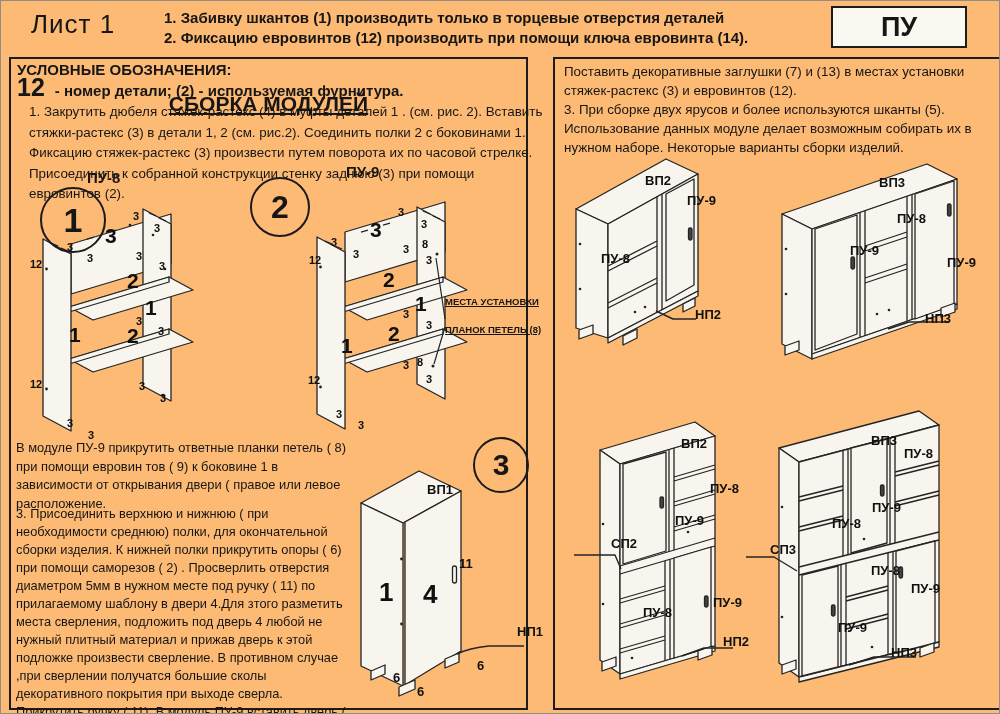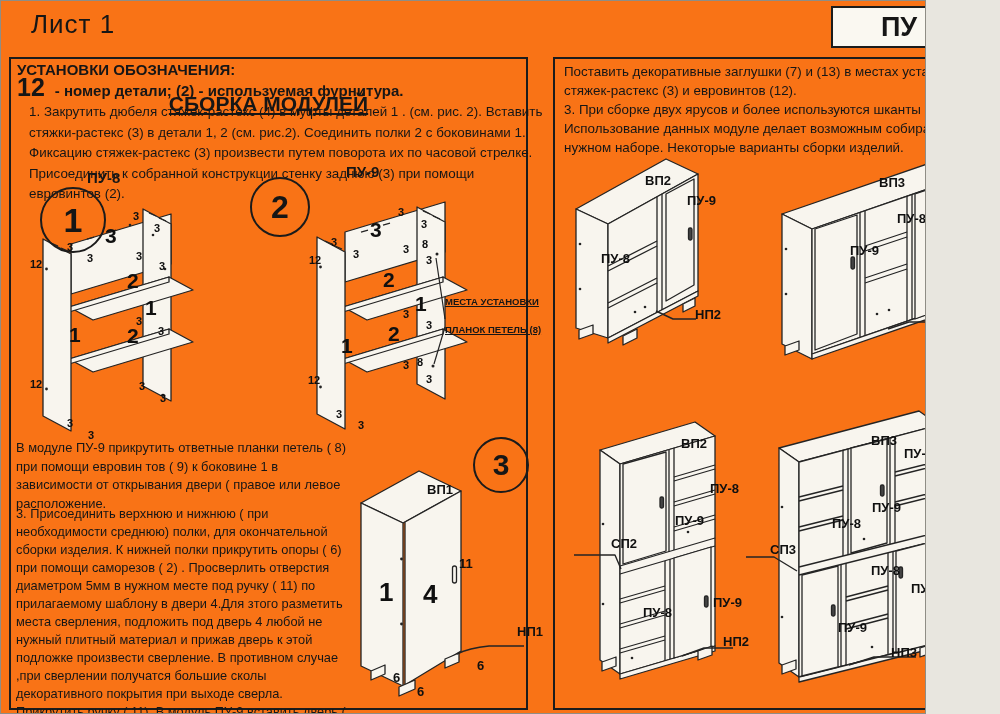--- a/index.html
+++ b/index.html
@@ -1,16 +1,16 @@
 <!DOCTYPE html>
 <html><head>
 <meta charset="utf-8">
 <style>
   html,body{margin:0;padding:0;background:#e8e6df;}
-  .sheet{position:relative;width:926px;height:714px;background:#f97316;
+  .sheet{position:relative;width:1000px;height:714px;background:#fdba74;
          font-family:"Liberation Sans",sans-serif;color:#161616;overflow:hidden;
          border:1px solid #8f8d85;box-sizing:border-box;}
   .hdr-title{position:absolute;left:30px;top:8px;font-size:26px;font-weight:400;letter-spacing:1px;}
   .hdr-notes{position:absolute;left:163px;top:7px;width:660px;font-size:15px;font-weight:bold;line-height:19.5px;}
   .code-box{position:absolute;left:830px;top:5px;width:132px;height:38px;border:2.5px solid #1c1c1c;
             display:flex;align-items:center;justify-content:center;font-size:27px;font-weight:bold;background:#faf8f1;}
   .panel{position:absolute;top:56px;height:649px;border:2px solid #1c1c1c;box-sizing:content-box;}
   .panel-left{left:8px;width:515px;}
   .panel-right{left:552px;width:437px;padding-left:24px;}
   .legend-title{position:absolute;left:6px;top:2px;font-size:15px;font-weight:bold;}
@@ -35,24 +35,28 @@
   .dl-t{font-size:13px;margin-left:24px;}
   .dl-xl{font-size:26px;}
   .callout-line{position:absolute;font-size:9.5px;font-weight:bold;text-decoration:underline;line-height:13px;white-space:nowrap;}
 </style>
 </head>
 <body>
 
 <div class="sheet">
 
   <div class="hdr-title">Лист 1</div>
+  <div class="hdr-notes">
+    <div>1. Забивку шкантов (1) производить только в торцевые отверстия деталей</div>
+    <div>2. Фиксацию евровинтов (12) производить при помощи ключа евровинта (14).</div>
+  </div>
   <div class="code-box">ПУ</div>
 
   <section class="panel panel-left">
-    <div class="legend-title">УСТАНОВКИ ОБОЗНАЧЕНИЯ:</div>
+    <div class="legend-title">УСЛОВНЫЕ ОБОЗНАЧЕНИЯ:</div>
     <div class="legend-row">
       <span class="legend-num">12</span>
       <span class="legend-text">- номер детали;  (2) - используемая фурнитура.</span>
     </div>
     <div class="assembly-title">СБОРКА МОДУЛЕЙ</div>
     <div class="para p1">1. Закрутить дюбеля стяжек-растекс (4) в муфты деталей 1 . (см. рис. 2). Вставить стяжки-растекс (3) в детали 1, 2 (см. рис.2). Соединить полки 2 с боковинами 1. Фиксацию стяжек-растекс (3) произвести путем поворота их по часовой стрелке. Присоединить к собранной конструкции стенку заднюю (3) при помощи евровинтов (2).</div>
     <div class="para p2">В модуле ПУ-9 прикрутить ответные планки петель  ( 8) при помощи евровин тов  ( 9)  к боковине 1 в зависимости от открывания двери  ( правое или левое расположение.</div>
     <div class="para p3">3.  Присоединить верхнюю и нижнюю   ( при необходимости среднюю)   полки, для окончательной сборки изделия. К нижней полки прикрутить опоры  ( 6) при помощи саморезов  ( 2)  . Просверлить отверстия диаметром 5мм в нужном месте  под ручку  ( 11)   по прилагаемому шаблону в двери 4.Для зтого разметить места сверления, подложить под дверь 4 любой не нужный плитный материал и прижав дверь к этой подложке произвести сверление. В противном случае ,при  сверлении  получатся большие сколы декоративного покрытия при выходе сверла. Прикрутить ручку  ( 11)  .В модуль ПУ-9 вставить дверь  ( 4)  .</div>
 
     <figure class="fig" style="left:18px;top:110px;width:180px;height:295px;margin:0">

